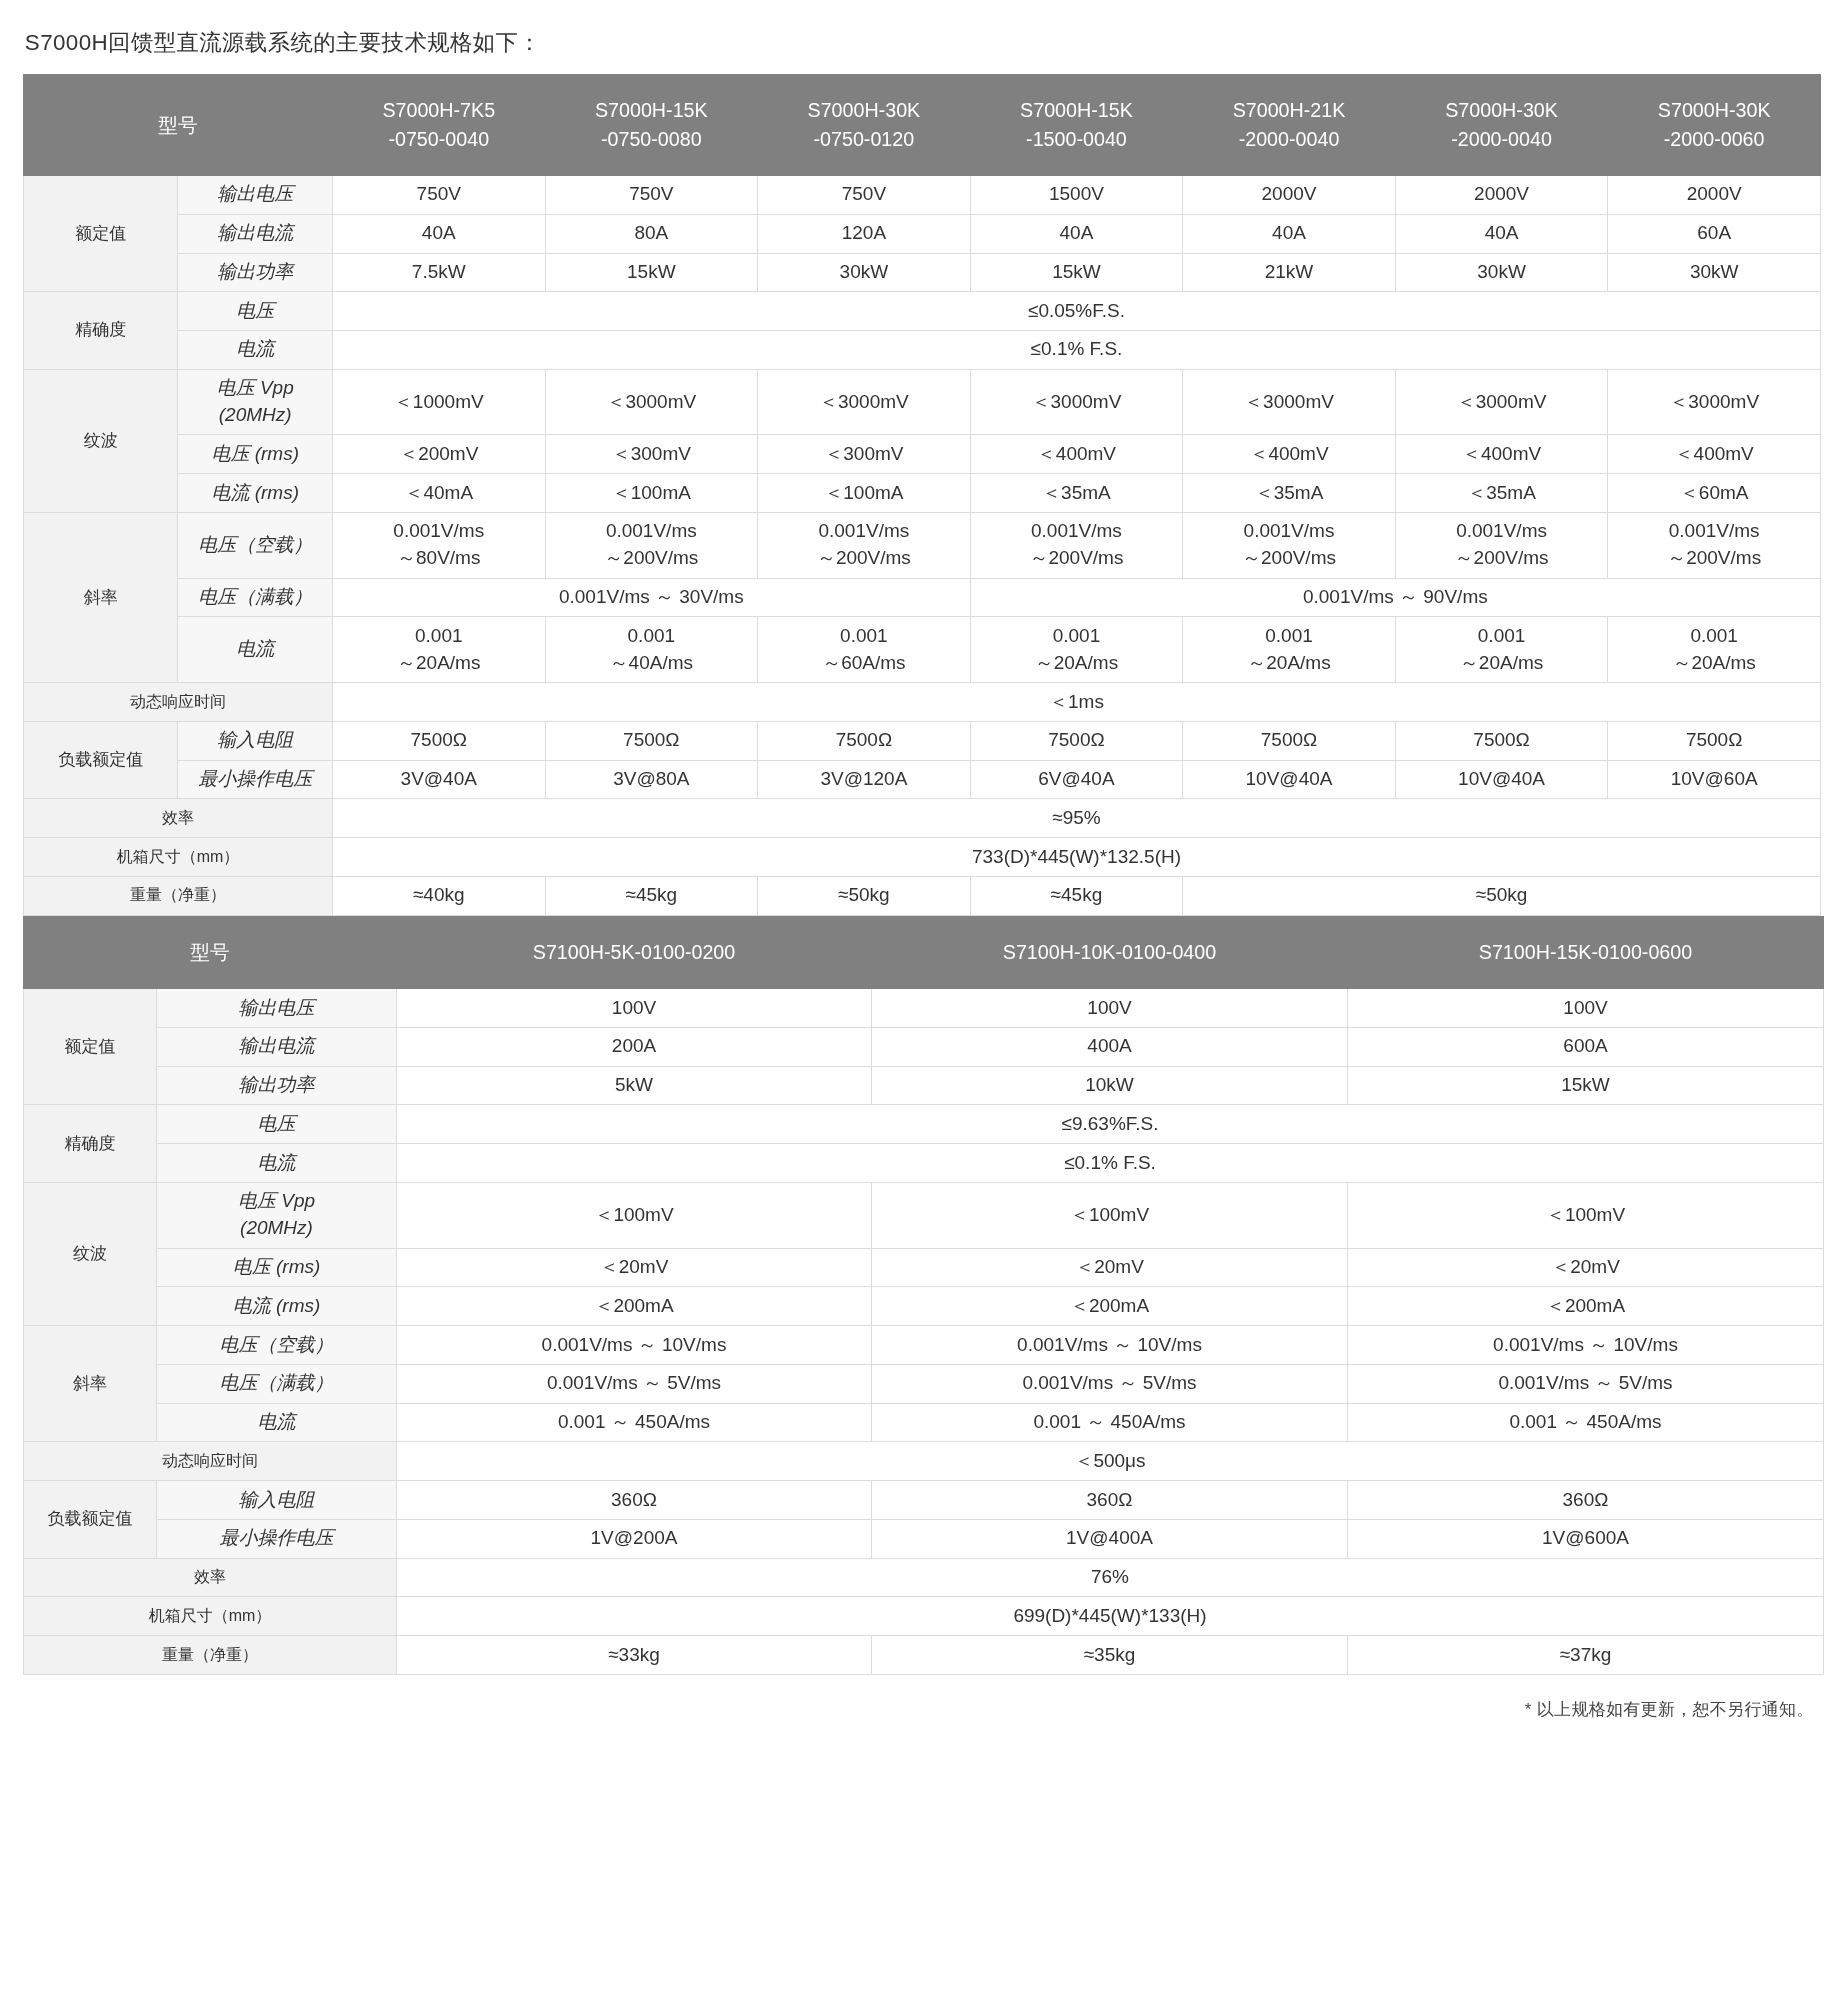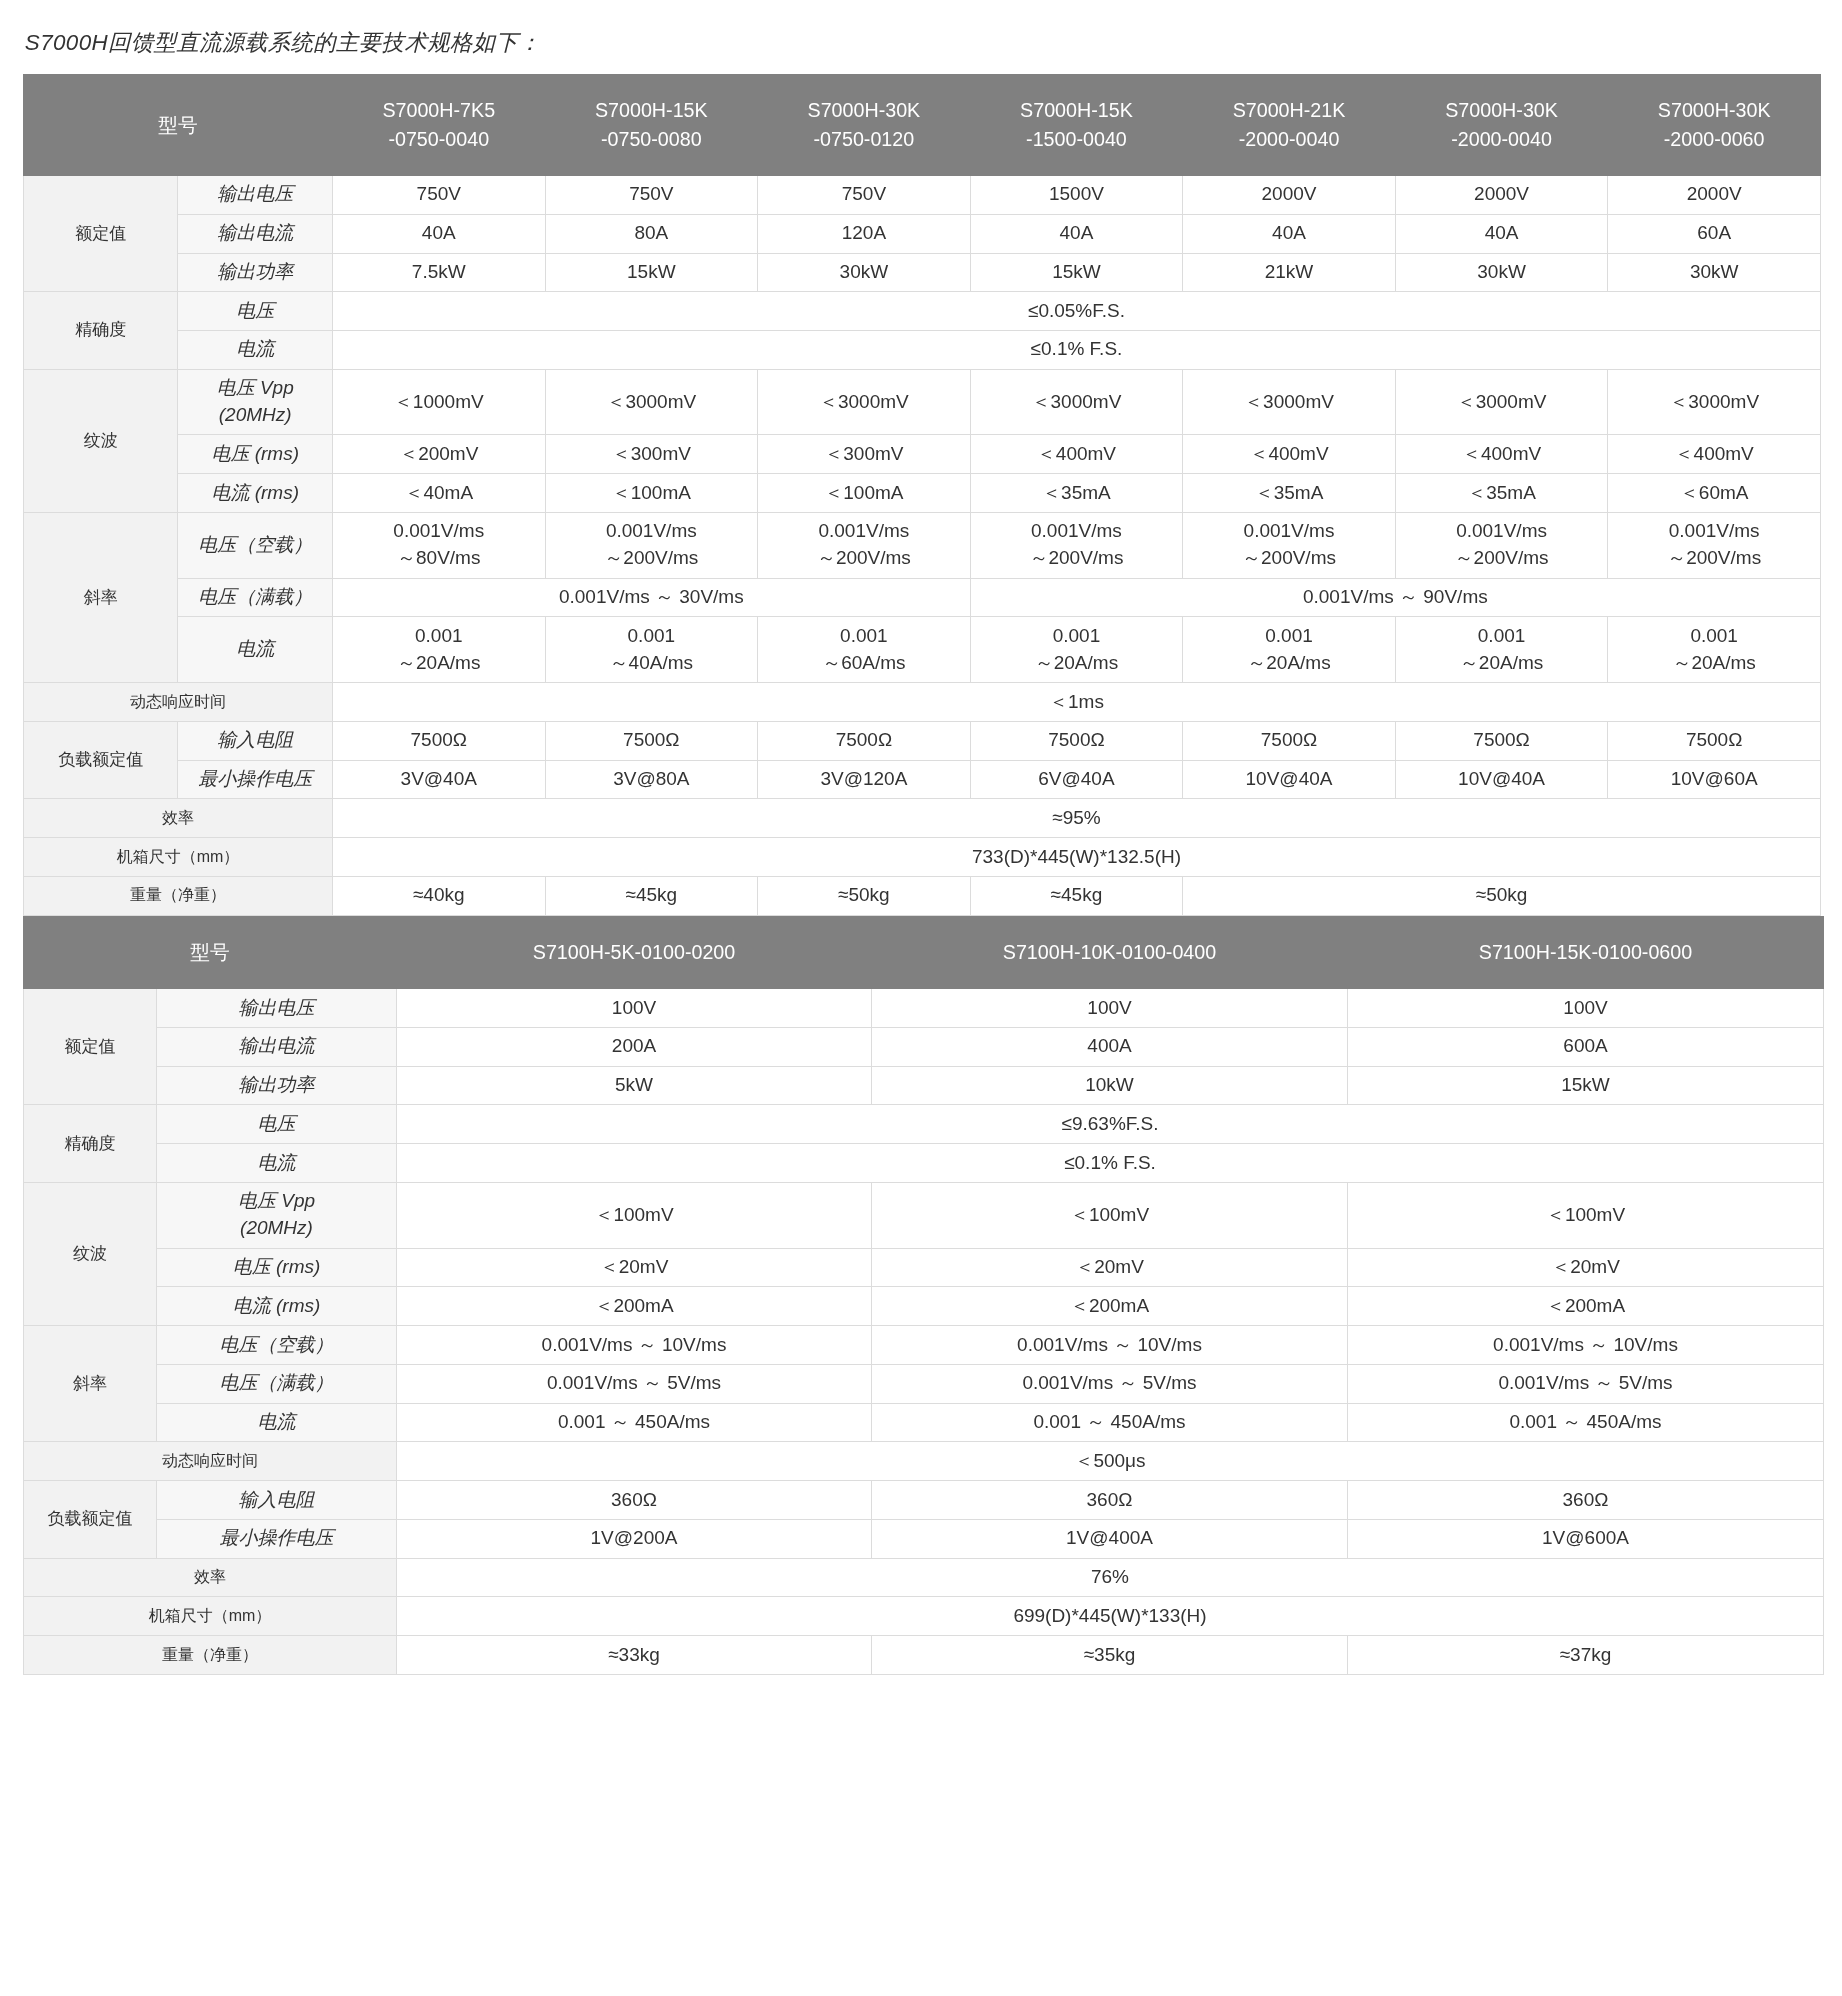--- a/index.html
+++ b/index.html
@@ -16,21 +16,20 @@
   .page {
     box-sizing: border-box;
     width: 1842px;
     padding: 19.7px 23px 18px 23px;
   }
   .section-title {
     font-size: 22.4px;
     color: #333333;
     letter-spacing: 0.4px;
     margin: 7.2px 0 16px 1.8px;
-    font-style: italic;
   }
   .section-title.second {
     margin-top: 41px;
   }
   table.spec {
     border-collapse: collapse;
     width: 1798px;
     table-layout: fixed;
     font-size: 19px;
   }
@@ -442,14 +441,15 @@
 
       <tr>
         <td class="wide-label" colspan="2">重量（净重）</td>
         <td class="val">≈33kg</td>
         <td class="val">≈35kg</td>
         <td class="val">≈37kg</td>
       </tr>
     </tbody>
   </table>
 
+  <div class="footnote">* 以上规格如有更新，恕不另行通知。</div>
 </div>
 
 
 </body></html>

